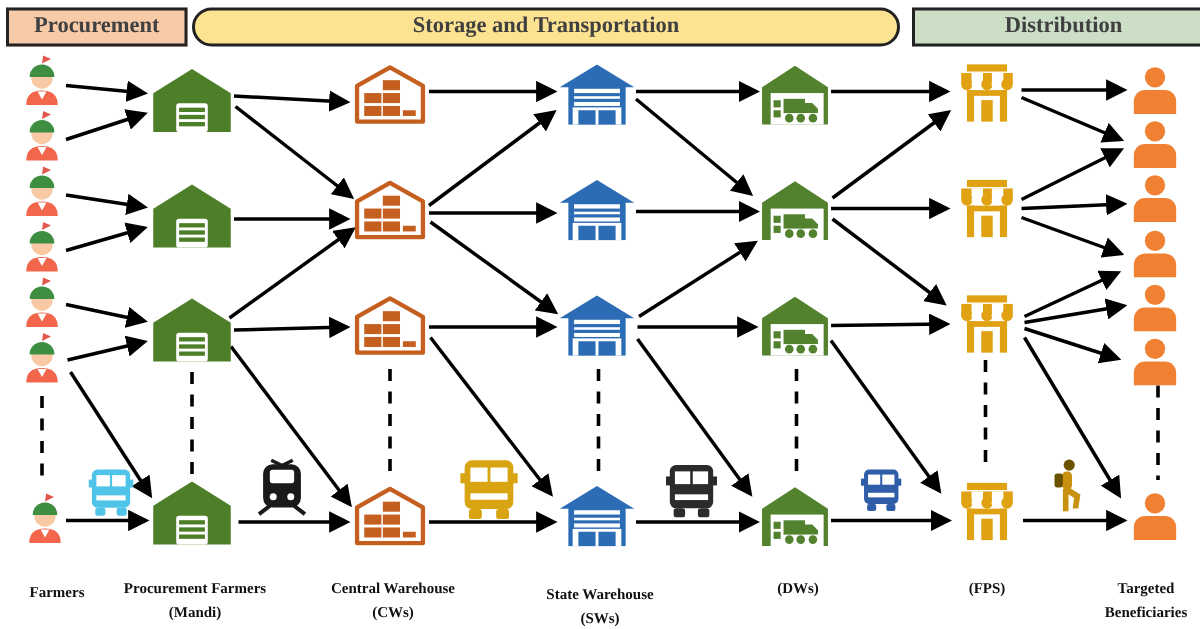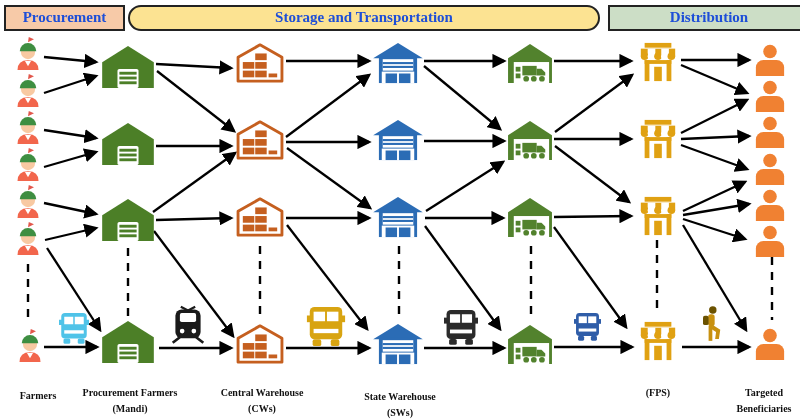--- a/index.html
+++ b/index.html
@@ -4,21 +4,21 @@
 <style>
   html,body { margin:0; padding:0; }
   body {
     width:800px; height:419px; position:relative; background:#fff;
     font-family:"Liberation Serif", serif; overflow:hidden;
   }
   #diagram { position:absolute; left:0; top:0; }
   .stage {
     position:absolute; top:5px; height:26px; box-sizing:border-box;
     border:2px solid #222; text-align:center; font-weight:bold;
-    font-size:15px; line-height:21px; color:#1d4ed8;
+    font-size:15px; line-height:21px; color:#404040;
   }
   #hdr-proc  { left:4px;   width:121px; background:var(--header-procurement-bg); }
   #hdr-store { left:128px; width:472px; background:var(--header-storage-bg);border-radius:13px; }
   #hdr-dist  { left:608px; width:202px; background:var(--header-distribution-bg); }
   .collabel {
     position:absolute; text-align:center; font-weight:bold;
     font-size:10px; line-height:16px; color:#111;
   }
   .arrow { stroke:var(--arrow); stroke-width:2.3; }
   .dash  { stroke:var(--arrow); stroke-width:2.4; stroke-dasharray:8 7; }
@@ -262,20 +262,21 @@
 </div>
 <div class="collabel" style="left:192px; width:140px; top:385px;">
   <div>Central Warehouse</div>
   <div>(CWs)</div>
 </div>
 <div class="collabel" style="left:336px; width:128px; top:389px;">
   <div>State Warehouse</div>
   <div>(SWs)</div>
 </div>
 <div class="collabel" style="left:458px; width:148px; top:385px;">
+  <div>(DWs)</div>
 </div>
 <div class="collabel" style="left:594px; width:128px; top:385px;">
   <div>(FPS)</div>
 </div>
 <div class="collabel" style="left:706px; width:116px; top:385px;">
   <div>Targeted</div>
   <div>Beneficiaries</div>
 </div>
 
 </body></html>

